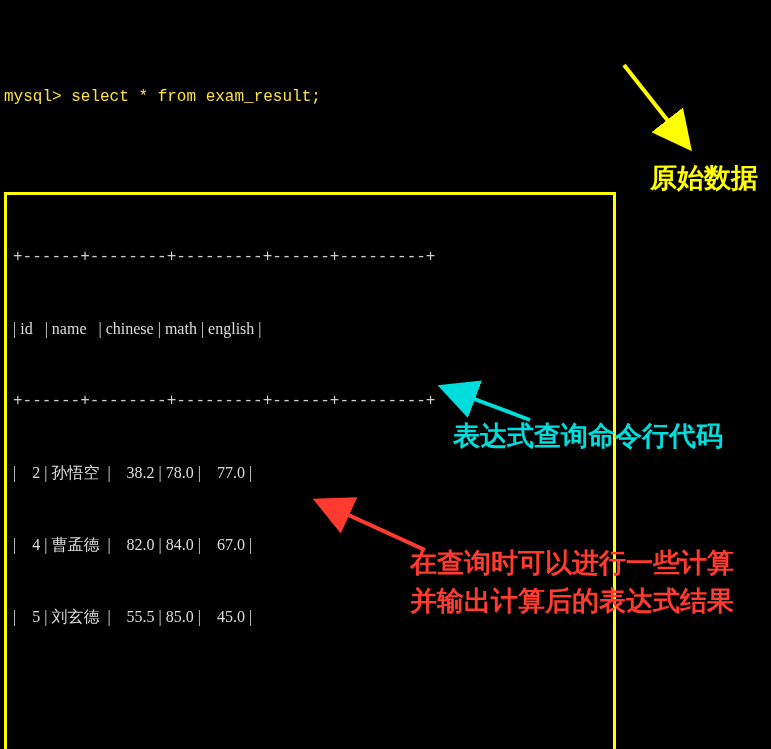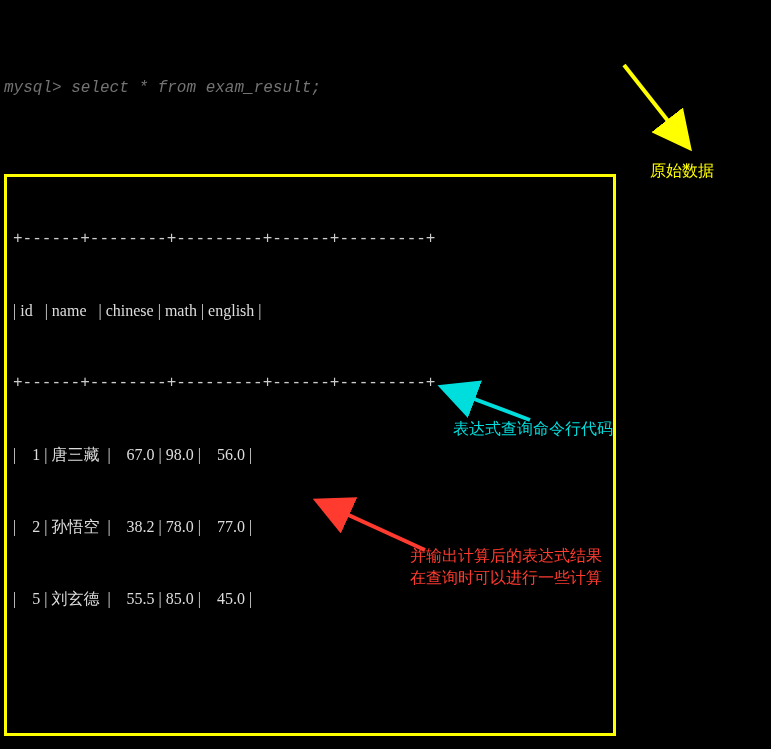--- a/index.html
+++ b/index.html
@@ -14,53 +14,53 @@
     height: 749px;
     position: relative;
     overflow: hidden;
   }
   .terminal {
     position: relative;
     padding: 2px 4px;
     line-height: 1.5;
     white-space: pre;
   }
-  .prompt-line { color: #737373; margin: 2px 0; font-style: italic; }
+  .prompt-line { color: #fde047; margin: 11px 0; }
   .box-yellow {
     border: 3px solid #ffff00;
     width: 612px;
     padding: 2px 6px;
   }
   .table-border { color: #ccc; }
   .row { color: #ddd; font-family: Liberation Serif, serif; }
   .anno {
     position: absolute;
     font-family: sans-serif;
-    font-size: 16px;
-    font-weight: normal;
+    font-size: 27px;
+    font-weight: bold;
     line-height: 1.4;
   }
   .anno-yellow { color: #ffff00; }
   .anno-cyan { color: #00dddd; }
   .anno-red { color: #ff3b30; }
   svg.arrow { position: absolute; pointer-events: none; }
 </style>
 </head>
 <body>
 
 <div class="terminal">
 
   <div class="prompt-line">mysql&gt; select * from exam_result;</div>
 
   <div class="box-yellow">
     <div class="table-border">+------+--------+---------+------+---------+</div>
     <div class="row">| id   | name   | chinese | math | english |</div>
     <div class="table-border">+------+--------+---------+------+---------+</div>
-    <div class="row">|    1 | 唐三藏  |    67.0 | 98.0 |    56.0 |</div>
     <div class="row">|    2 | 孙悟空  |    38.2 | 78.0 |    77.0 |</div>
+    <div class="row">|    4 | 曹孟德  |    82.0 | 84.0 |    67.0 |</div>
     <div class="row">|    5 | 刘玄德  |    55.5 | 85.0 |    45.0 |</div>
     
     
     
   </div>
 
   
 
   
 
@@ -94,15 +94,15 @@
 
 <svg class="arrow" style="left:310px; top:490px;" width="150" height="80">
   <defs>
     <marker id="ah-r" markerWidth="10" markerHeight="10" refX="8" refY="5" orient="auto">
       <path d="M0,0 L10,5 L0,10 Z" fill="#ff3b30"></path>
     </marker>
   </defs>
   <line x1="115" y1="60" x2="10" y2="12" stroke="#ff3b30" stroke-width="4" marker-end="url(#ah-r)"></line>
 </svg>
 <div class="anno anno-red" style="left:410px; top:545px;">
+  <div>在查询时可以进行一些计算</div>
   <div>并输出计算后的表达式结果</div>
-  <div>在查询时可以进行一些计算</div>
 </div>
 
 </body></html>

